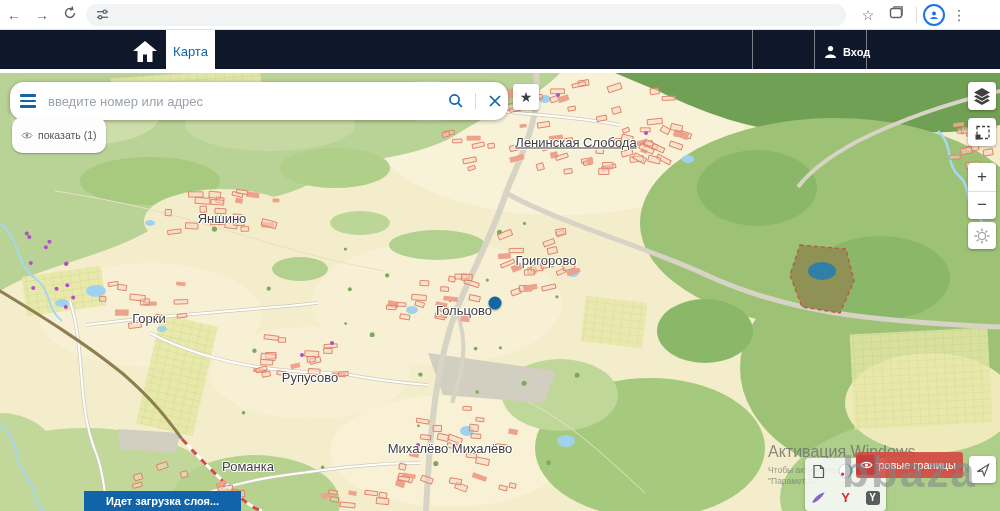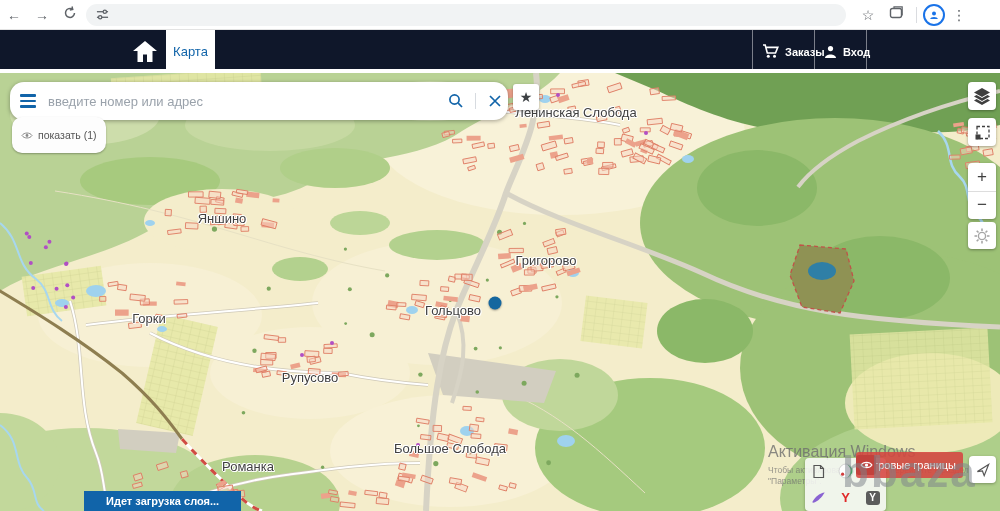--- a/index.html
+++ b/index.html
@@ -125,28 +125,20 @@
 </div>
 
 <div class="nav-bar">
   <span class="nav-home">
     <svg width="26" height="23" viewBox="0 0 26 23">
         <path d="M13,1 L25,11 H20.5 V22 H15 V14.5 H11 V22 H5.5 V11 H1 Z" fill="#fff"></path>
       </svg>
   </span>
   <div class="nav-tab">Карта</div>
   <span class="nav-sep" style="left:752px"></span>
-  <div class="nav-right-item" style="left:762px">
-    <svg width="17" height="15" viewBox="0 0 17 15">
-        <path d="M1,1 H3.2 L5.3,9 H13.5 L15.8,3.4 H4" stroke="#fff" stroke-width="1.6" fill="none"></path>
-        <circle cx="6.3" cy="12.3" r="1.5" fill="#fff"></circle>
-        <circle cx="12.5" cy="12.3" r="1.5" fill="#fff"></circle>
-      </svg>
-    <span>Заказы</span>
-  </div>
   <span class="nav-sep" style="left:814px"></span>
   <div class="nav-right-item" style="left:824px">
     <svg width="13" height="14" viewBox="0 0 13 14">
         <circle cx="6.5" cy="3.6" r="2.6" fill="#fff"></circle>
         <path d="M1,13 C1,8.2 12,8.2 12,13 Z" fill="#fff"></path>
       </svg>
     <span>Вход</span>
   </div>
   <span class="nav-sep" style="left:866px"></span>
 </div>
@@ -519,27 +511,27 @@
         <circle cx="49.434960261918604" cy="168.77933350857347" r="2" fill="#b14fc4"></circle>
         <circle cx="558" cy="22" r="2" fill="#b14fc4"></circle>
         <circle cx="302" cy="282" r="2" fill="#b14fc4"></circle>
         <circle cx="418" cy="372" r="2" fill="#b14fc4"></circle>
         <circle cx="646" cy="60" r="2" fill="#b14fc4"></circle>
         <circle cx="332" cy="270" r="2" fill="#b14fc4"></circle>
       </g>
   </svg>
 
   <div id="label-layer">
-      <div class="map-label" style="left: 576px; top: 39px;">Ленинская Слобода</div>
+      <div class="map-label" style="left: 576px; top: 69px; text-decoration: underline;">Ленинская Слобода</div>
       <div class="map-label" style="left: 222px; top: 145px;">Яншино</div>
       <div class="map-label" style="left: 546px; top: 187px;">Григорово</div>
-      <div class="map-label" style="left: 437px; top: 237px; padding-left: 32px;">Гольцово</div>
+      <div class="map-label" style="left: 448px; top: 237px; padding-left: 32px;">Гольцово</div>
       <div class="map-label" style="left: 149px; top: 245px;">Горки</div>
       <div class="map-label" style="left: 310px; top: 304px;">Рупусово</div>
-      <div class="map-label" style="left: 450px; top: 375px;">Большое Слобода</div>
+      <div class="map-label" style="left: 450px; top: 375px;">Михалёво Михалёво</div>
       <div class="map-label" style="left: 248px; top: 393px;">Романка</div>
     </div>
   <div class="map-marker" id="map-marker" style="left: 495px; top: 230px; background: rgb(21, 103, 159);"></div>
 
   <div class="search-bar">
     <div class="burger">
         <i></i>
         <i></i>
         <i></i>
       </div>

